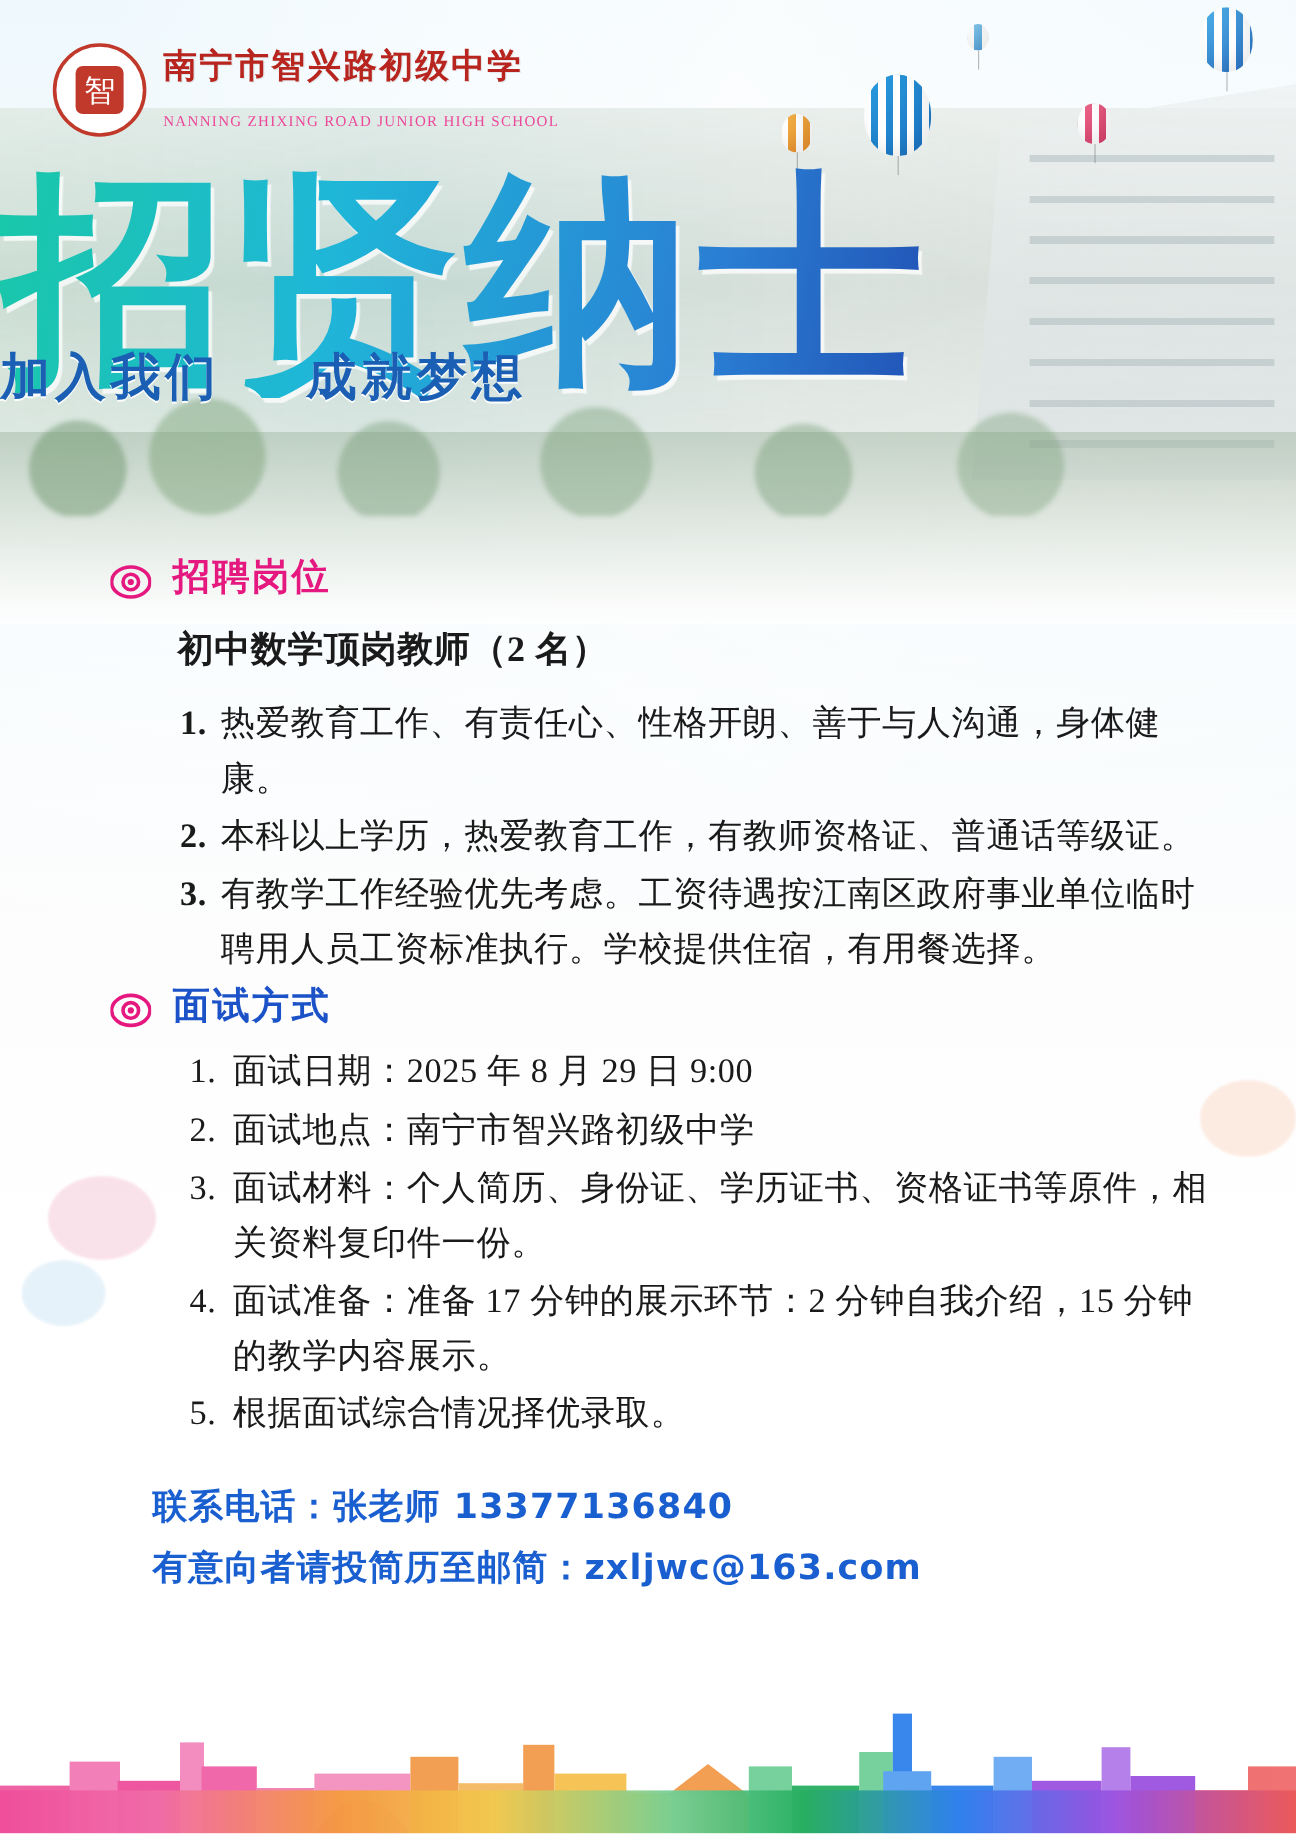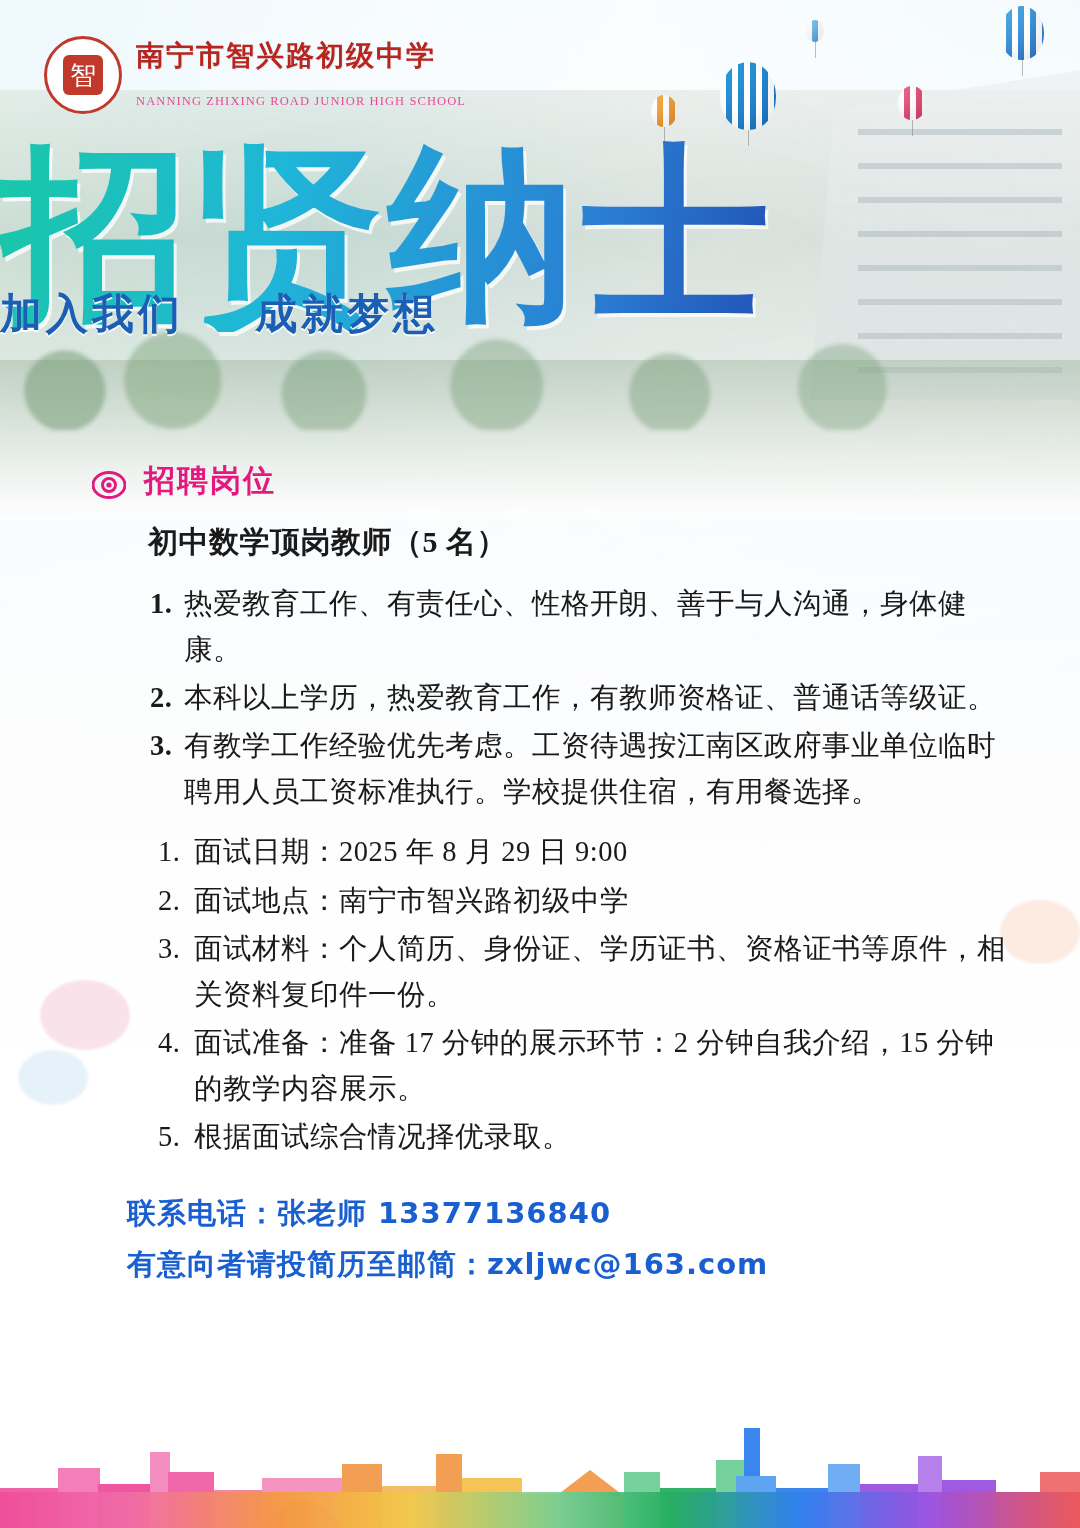--- a/index.html
+++ b/index.html
@@ -200,37 +200,47 @@
   <div class="sec-head">
     <span class="eye-icon">
       <svg width="34" height="34" viewBox="0 0 34 34">
         <ellipse cx="17" cy="17" rx="16" ry="12.5" fill="none" stroke="#e5187f" stroke-width="3"></ellipse>
         <circle cx="17" cy="17" r="6.5" fill="none" stroke="#e5187f" stroke-width="3"></circle>
         <circle cx="17" cy="17" r="2.6" fill="#e5187f"></circle>
       </svg>
     </span>
     <span class="sec-title pink">招聘岗位</span>
   </div>
-  <div class="body-line pos-line">初中数学顶岗教师（5 名）</div>
+  <div class="body-line pos-line">初中数学顶岗教师（2 名）</div>
 
   <div class="req-list">
     <div class="item body-line">
       <span class="num">1.</span>
       <span class="txt">热爱教育工作、有责任心、性格开朗、善于与人沟通，身体健康。</span>
     </div>
     <div class="item body-line">
       <span class="num">2.</span>
       <span class="txt">本科以上学历，热爱教育工作，有教师资格证、普通话等级证。</span>
     </div>
     <div class="item body-line">
       <span class="num">3.</span>
       <span class="txt">有教学工作经验优先考虑。工资待遇按江南区政府事业单位临时聘用人员工资标准执行。学校提供住宿，有用餐选择。</span>
     </div>
   </div>
 
+  <div class="sec-head">
+    <span class="eye-icon">
+      <svg width="34" height="34" viewBox="0 0 34 34">
+        <ellipse cx="17" cy="17" rx="16" ry="12.5" fill="none" stroke="#e5187f" stroke-width="3"></ellipse>
+        <circle cx="17" cy="17" r="6.5" fill="none" stroke="#e5187f" stroke-width="3"></circle>
+        <circle cx="17" cy="17" r="2.6" fill="#e5187f"></circle>
+      </svg>
+    </span>
+    <span class="sec-title blue">面试方式</span>
+  </div>
   <div class="ivw-list">
     <div class="item body-line">
       <span class="num">1.</span>
       <span class="txt">面试日期：2025 年 8 月 29 日 9:00</span>
     </div>
     <div class="item body-line">
       <span class="num">2.</span>
       <span class="txt">面试地点：南宁市智兴路初级中学</span>
     </div>
     <div class="item body-line">

